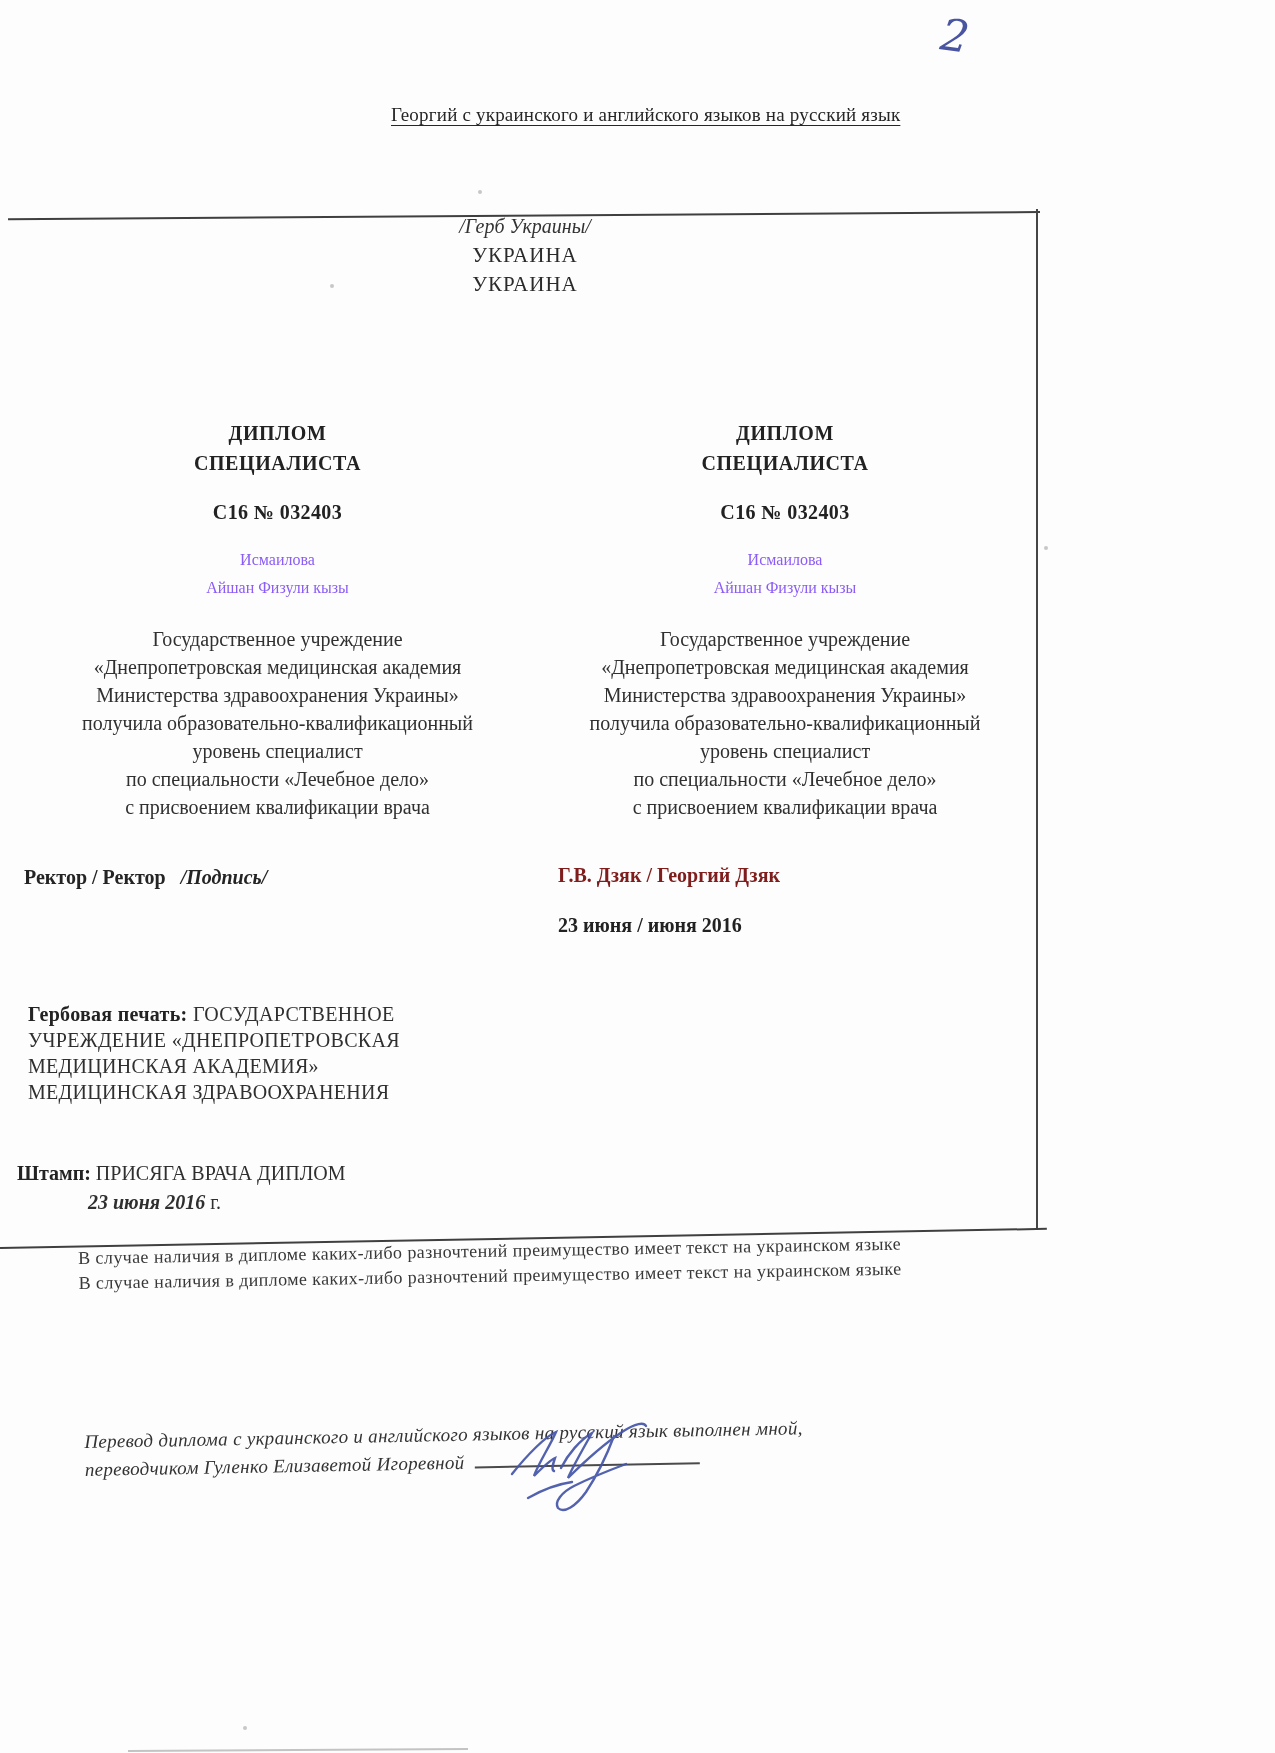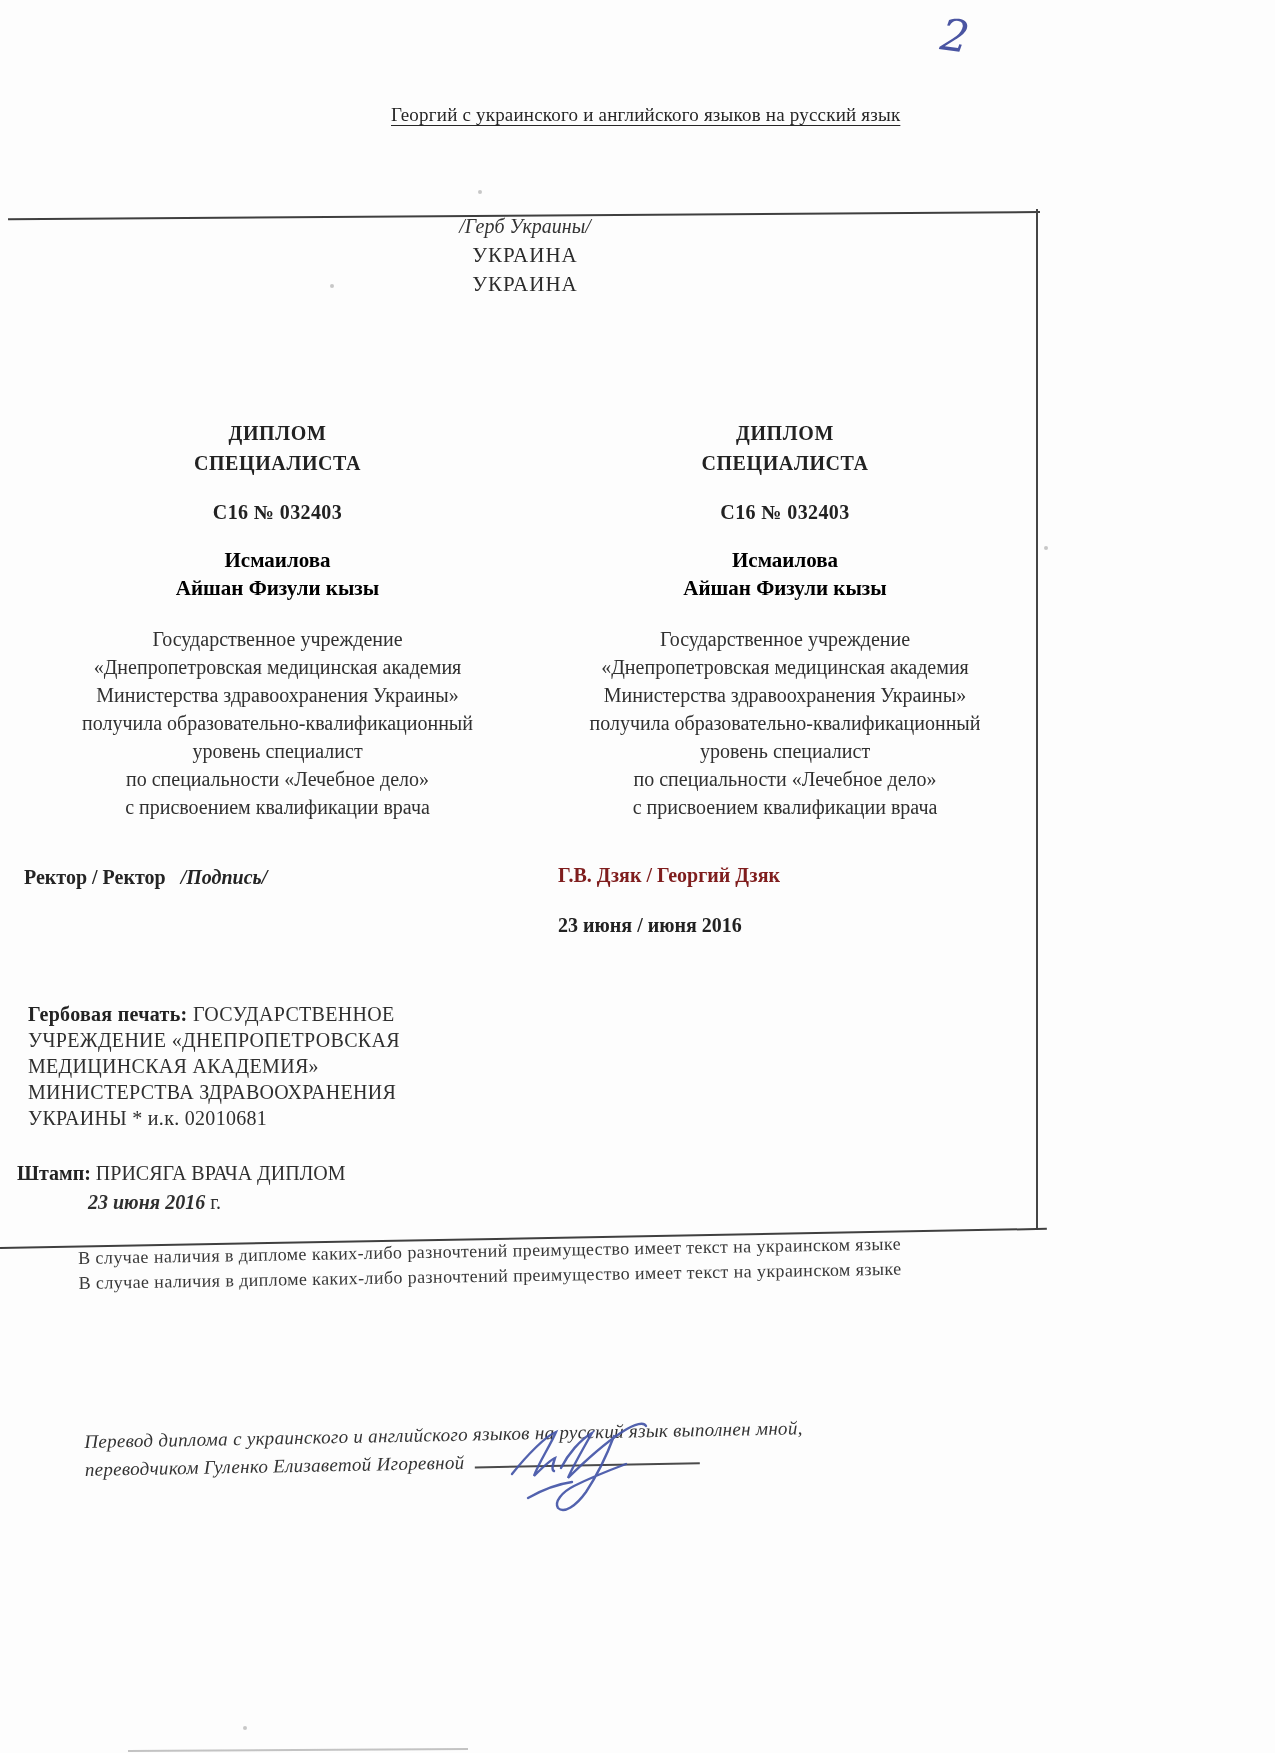--- a/index.html
+++ b/index.html
@@ -28,21 +28,21 @@
   
   .crest-block{left:340px;top:212px;width:370px;text-align:center;line-height:29px;}
   .crest-note{font-style:italic;font-size:20px;color:#333;}
   .country{font-size:21px;letter-spacing:1px;color:#2b2b2b;}
   
   .col{width:495px;text-align:center;top:418px;}
   .col-left{left:30px;}
   .col-right{left:545px;width:480px;}
   .dip-title{font-weight:bold;font-size:20px;letter-spacing:.6px;line-height:30px;color:#222;}
   .serial{font-weight:bold;font-size:20px;margin-top:23px;color:#222;letter-spacing:.4px;}
-  .holder{font-weight:bold;font-size:21px;line-height:28px;margin-top:22px;color:#000000;}
+  .holder{font-weight:normal;font-size:16px;line-height:28px;margin-top:22px;color:#8b5cf6;}
   .dip-body{font-size:20px;line-height:28px;margin-top:23px;color:#303030;}
   .rector-line{left:24px;top:866px;font-size:20px;font-weight:bold;color:#242424;white-space:nowrap;}
   .rector-sign-note{font-style:italic;}
   .rector-name{left:558px;top:864px;font-size:20px;font-weight:bold;color:#7f1d1d;white-space:nowrap;}
   .dip-date{left:558px;top:914px;font-size:20px;font-weight:bold;color:#222;white-space:nowrap;}
   
   .seal-block{left:28px;top:1001px;width:480px;font-size:20px;line-height:26px;
     letter-spacing:.3px;color:#2f2f2f;}
   .seal-label{font-weight:bold;color:#232323;}
   .stamp-line{left:17px;top:1162px;font-size:20px;color:#2f2f2f;white-space:nowrap;}
@@ -127,22 +127,21 @@
 <div class="abs rector-name">Г.В. Дзяк / Георгий Дзяк</div>
 <div class="abs dip-date">23 июня / июня 2016</div>
 
 <div class="abs seal-block">
   <div>
     <span class="seal-label">Гербовая печать:</span>
     <span>ГОСУДАРСТВЕННОЕ</span>
   </div>
   <div>УЧРЕЖДЕНИЕ «ДНЕПРОПЕТРОВСКАЯ</div>
   <div>МЕДИЦИНСКАЯ АКАДЕМИЯ»</div>
-  <div>МИНИСТЕРСТВА ЗДРАВООХРАНЕНИЯ</div>
-  <div>УКРАИНЫ * и.к. 02010681</div>
+  <div>МЕДИЦИНСКАЯ ЗДРАВООХРАНЕНИЯ</div>
 </div>
 
 <div class="abs stamp-line">
   <span class="stamp-label">Штамп:</span>
   <span>ПРИСЯГА ВРАЧА ДИПЛОМ</span>
 </div>
 <div class="abs stamp-date-line">
   <span class="stamp-date">23 июня 2016</span>
   <span>г.</span>
 </div>

